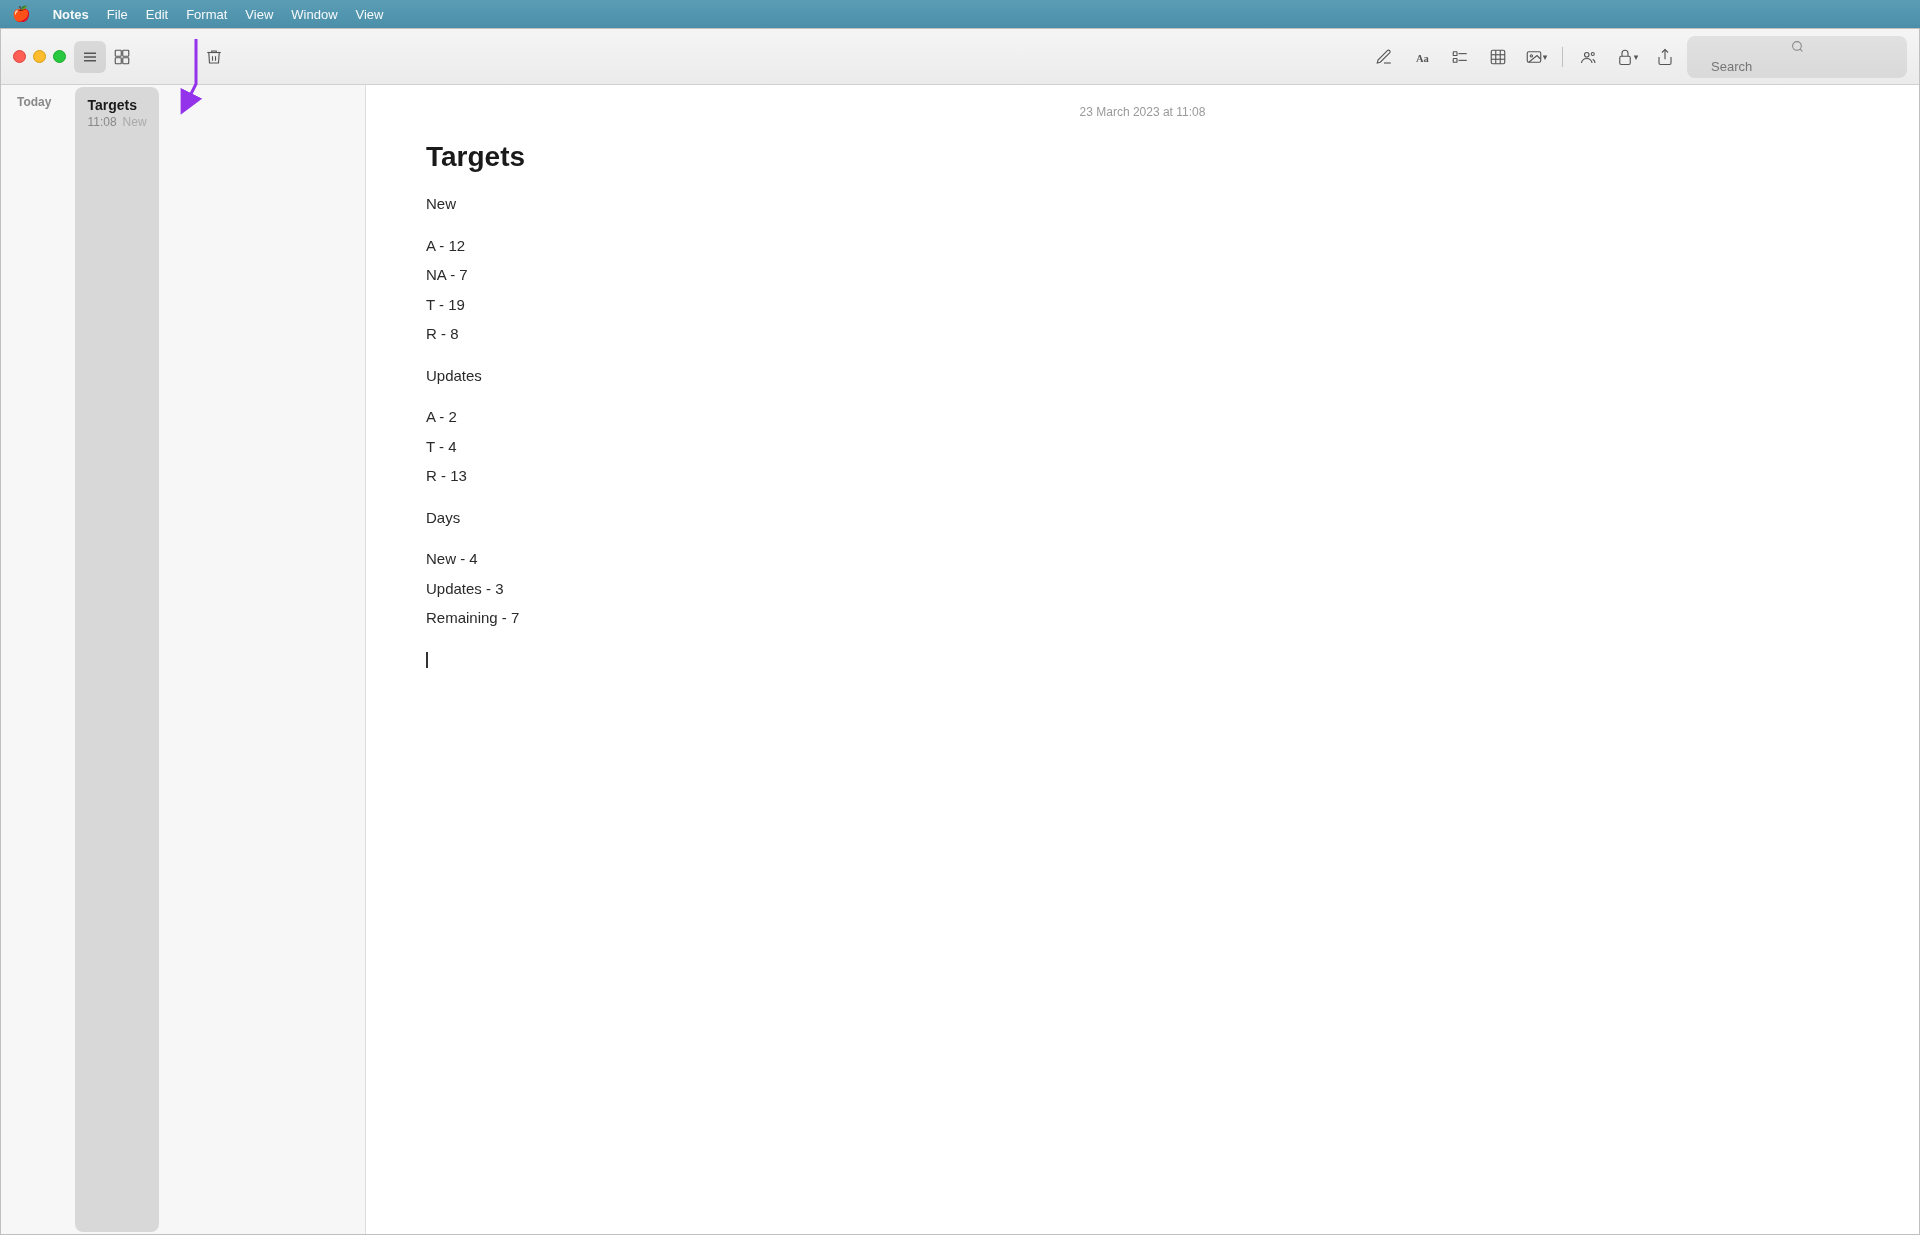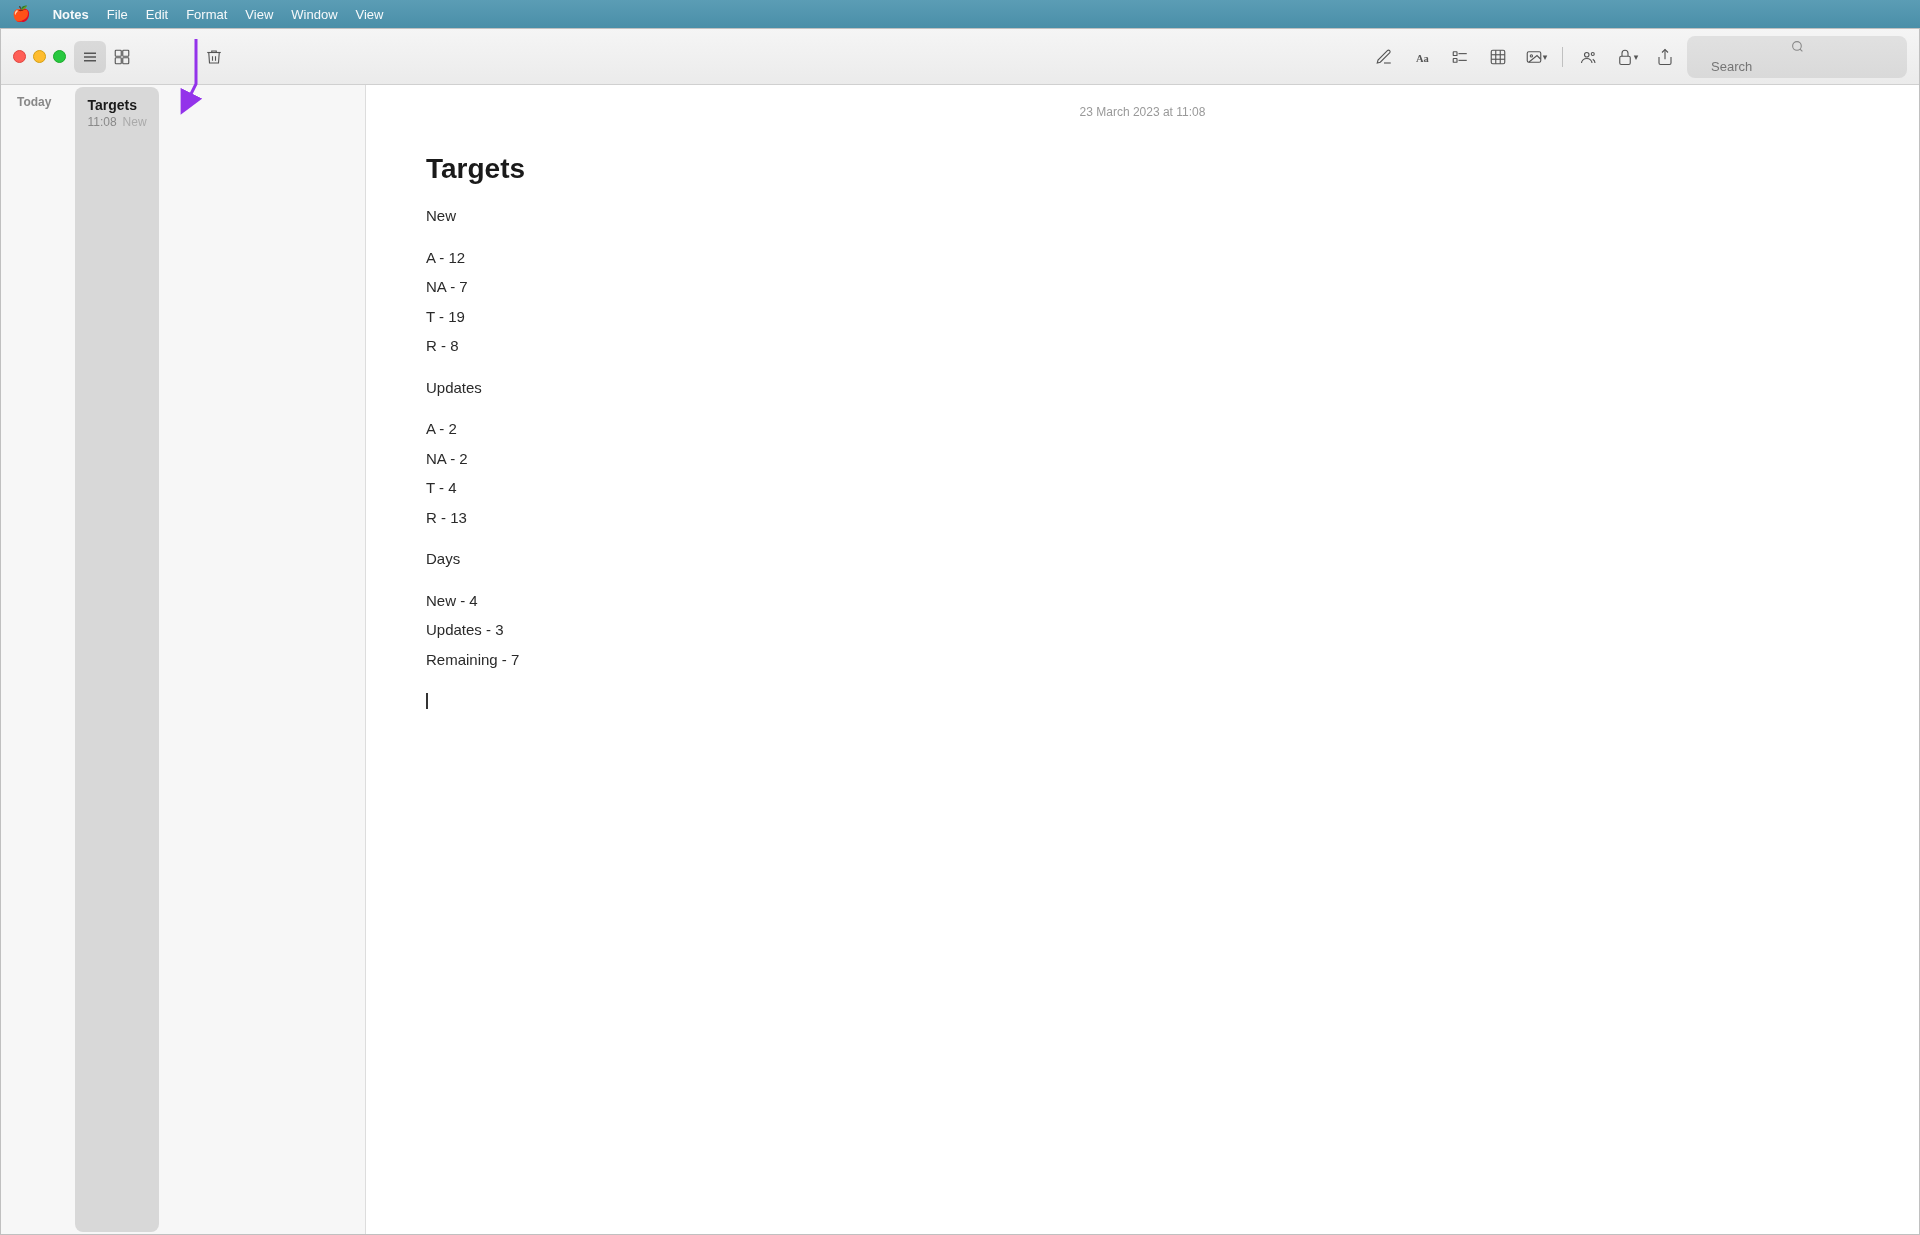--- a/index.html
+++ b/index.html
@@ -177,21 +177,21 @@
       flex-direction: column;
       padding: 20px 60px;
       overflow-y: auto;
       background: white;
     }
 
     .note-date {
       text-align: center;
       font-size: 12px;
       color: #999;
-      margin-bottom: 32px;
+      margin-bottom: 20px;
     }
 
     .note-title {
       font-size: 28px;
       font-weight: 700;
       color: #1a1a1a;
       margin-bottom: 16px;
       line-height: 1.3;
     }
 
@@ -400,21 +400,20 @@
         <p>New</p>
         <div class="section-gap">
           <p>A - 12</p>
           <p>NA - 7</p>
           <p>T - 19</p>
           <p>R - 8</p>
         </div>
         <p class="section-gap">Updates</p>
         <div class="section-gap">
           <p>A - 2</p>
-          <p>NA - 2</p>
           <p>T - 4</p>
           <p>R - 13</p>
         </div>
         <p class="section-gap">Days</p>
         <div class="section-gap">
           <p>New - 4</p>
           <p>Updates - 3</p>
           <p>Remaining - 7</p>
         </div>
         <p class="section-gap"><span class="note-cursor"></span></p>

